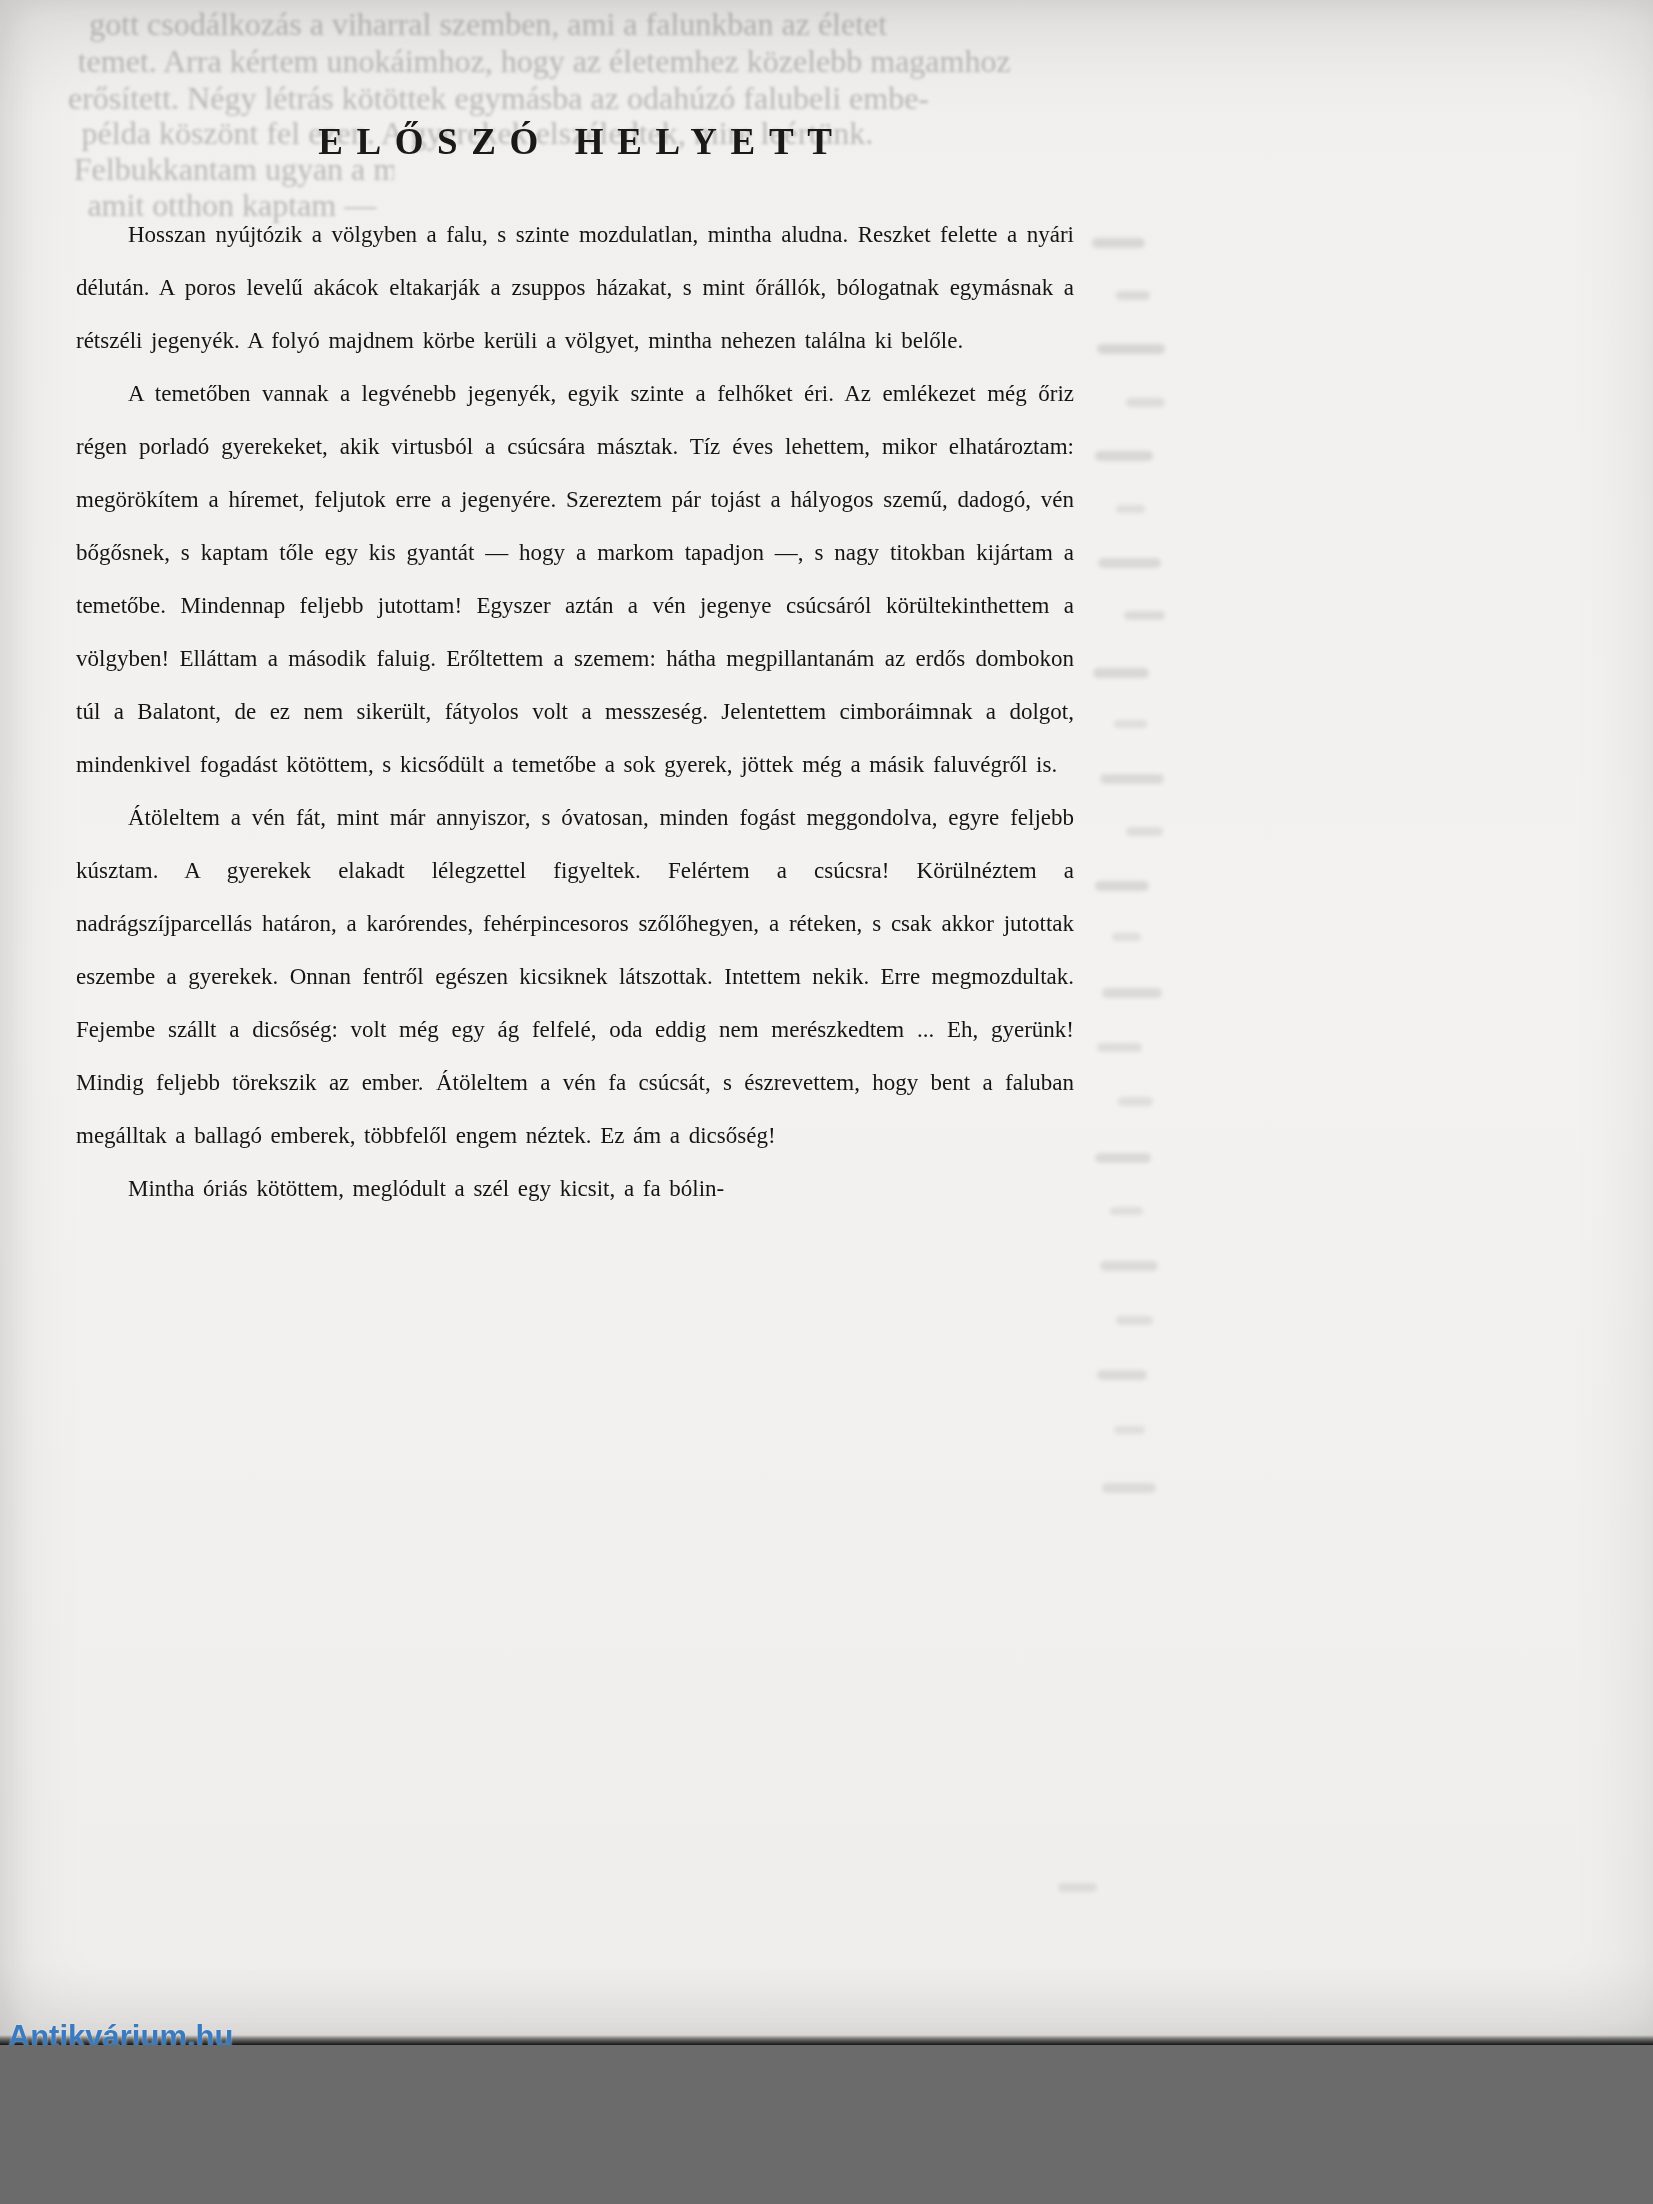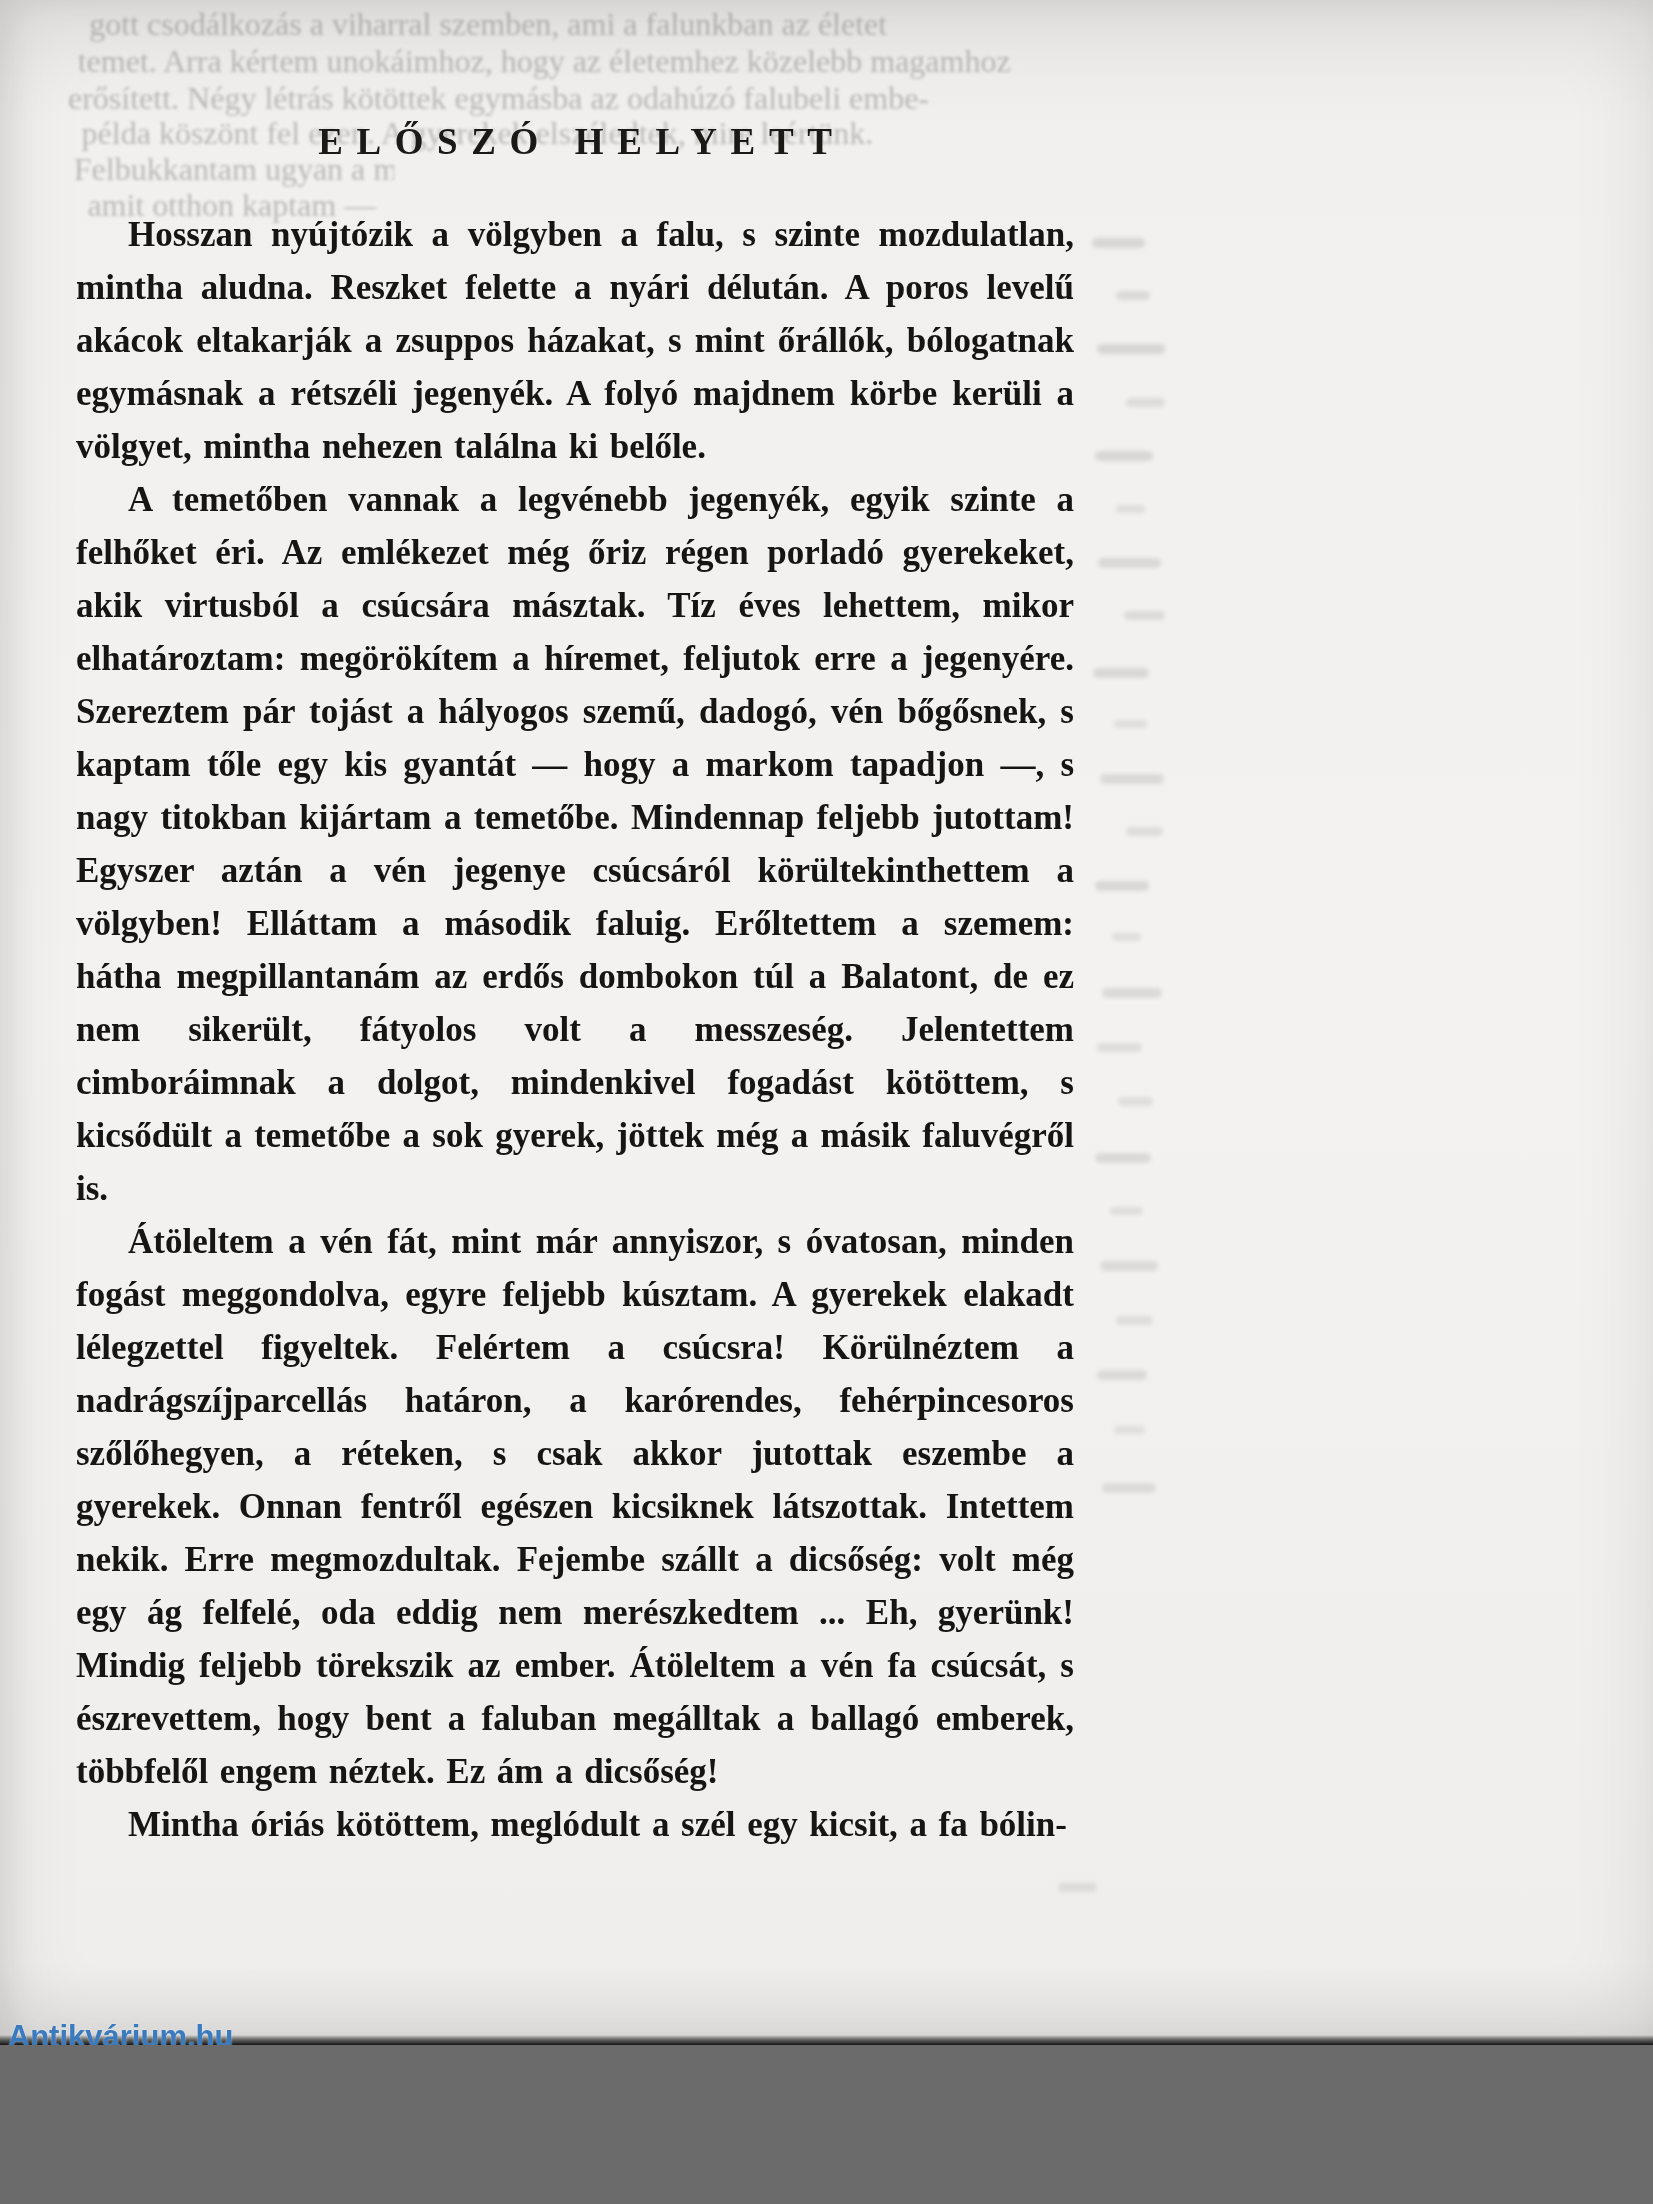--- a/index.html
+++ b/index.html
@@ -52,25 +52,24 @@
     text-align: center;
     text-indent: 13.6px; 
     color: #1b1916;
   }
 
   .text {
     position: absolute;
     top: 208px;
     left: 76px;
     width: 998px;
-    font-size: 35px;
+    font-size: 23px;
     line-height: 53px;
     text-align: justify;
     word-spacing: 2.9px;
-    font-weight: bold;
   }
   .text p {
     margin: 0;
     text-indent: 52px;
   }
 
   .pagenum {
     position: absolute;
     top: 2059px;
     left: 1494px;

